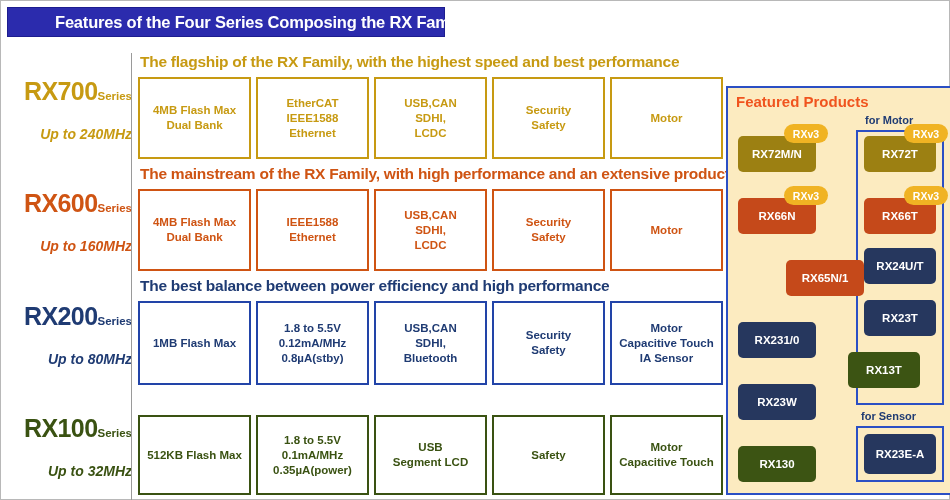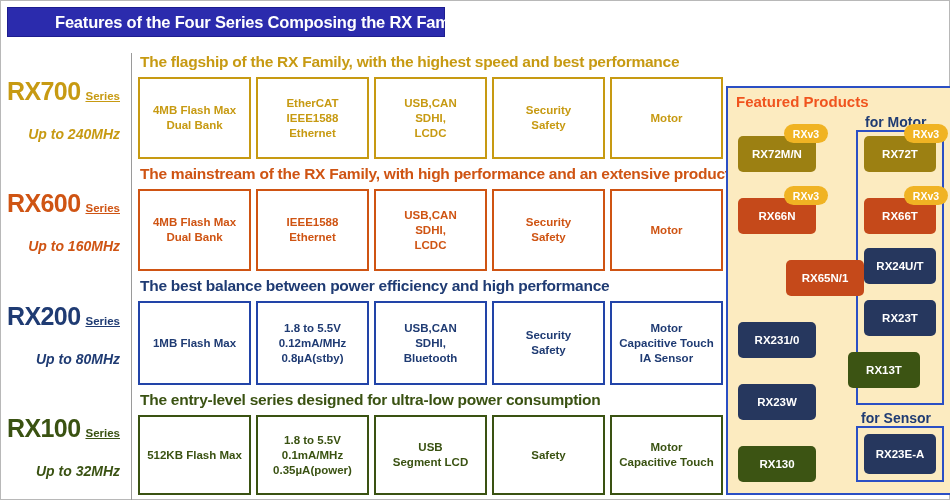--- a/index.html
+++ b/index.html
@@ -38,35 +38,35 @@
   #rows { position: absolute; left: 0; top: 44px; width: 722px; height: 455px; }
 
   .series-row { position: absolute; left: 0; width: 722px; }
   .series-row[data-row="0"] { top: 8px;   height: 112px; }
   .series-row[data-row="1"] { top: 120px; height: 112px; }
   .series-row[data-row="2"] { top: 232px; height: 114px; }
   .series-row[data-row="3"] { top: 346px; height: 110px; }
 
   .row-label {
     position: absolute;
-    left: 0; top: 0;
+    left: 12px; top: 0;
     width: 128px; height: 100%;
     display: flex; flex-direction: column;
     align-items: flex-end; justify-content: center;
     padding-right: 9px;
     padding-left: 32px;
   }
   .row-label .lbl-line1 {
     display: flex; align-items: baseline; white-space: nowrap;
   }
   .row-label .series-name {
     font-size: 25px; font-weight: bold; letter-spacing: -0.6px;
   }
   .row-label .series-word {
-    font-size: 11.5px; font-weight: bold; margin-left: 5px; text-decoration: underline;
+    font-size: 11.5px; font-weight: bold; 
   }
   .row-label .series-freq {
     font-size: 14px; font-weight: bold; margin-top: 20px; white-space: nowrap; font-style: italic;
   }
 
   .vdiv {
     position: absolute;
     left: 130px; top: 0; width: 1px; height: 100%;
     background: #9a9a9a;
   }
@@ -147,21 +147,21 @@
     border-radius: 10px;
     background: #f0b323;
     color: #ffffff;
     font-size: 10.5px; font-weight: bold;
     display: flex; align-items: center; justify-content: center;
     z-index: 5;
   }
 
   .group-label {
     position: absolute;
-    font-size: 14px; font-weight: bold; color: #1f3b73;
+    font-size: 11px; font-weight: bold; color: #1f3b73;
     white-space: nowrap;
   }
   .group-box {
     position: absolute;
     border: 2px solid #2b4fc4;
     background: transparent;
   }
 </style>
 </head>
 <body>
@@ -284,21 +284,20 @@
       <div class="series-row theme-green" data-row="3">
         <div class="row-label">
           <div class="lbl-line1">
             <span class="series-name">RX100</span>
             <span class="series-word">Series</span>
           </div>
           <div class="series-freq">Up to 32MHz</div>
         </div>
         <div class="vdiv"></div>
         <div class="row-body">
-          <div class="row-headline">The entry-level series designed for ultra-low power consumption</div>
           <div class="boxes">
             <div class="feat-box">
               <span class="bline">512KB Flash Max</span>
             </div>
             <div class="feat-box">
               <span class="bline">1.8 to 5.5V</span>
               <span class="bline">0.1mA/MHz</span>
               <span class="bline">0.35µA(power)</span>
             </div>
             <div class="feat-box">

